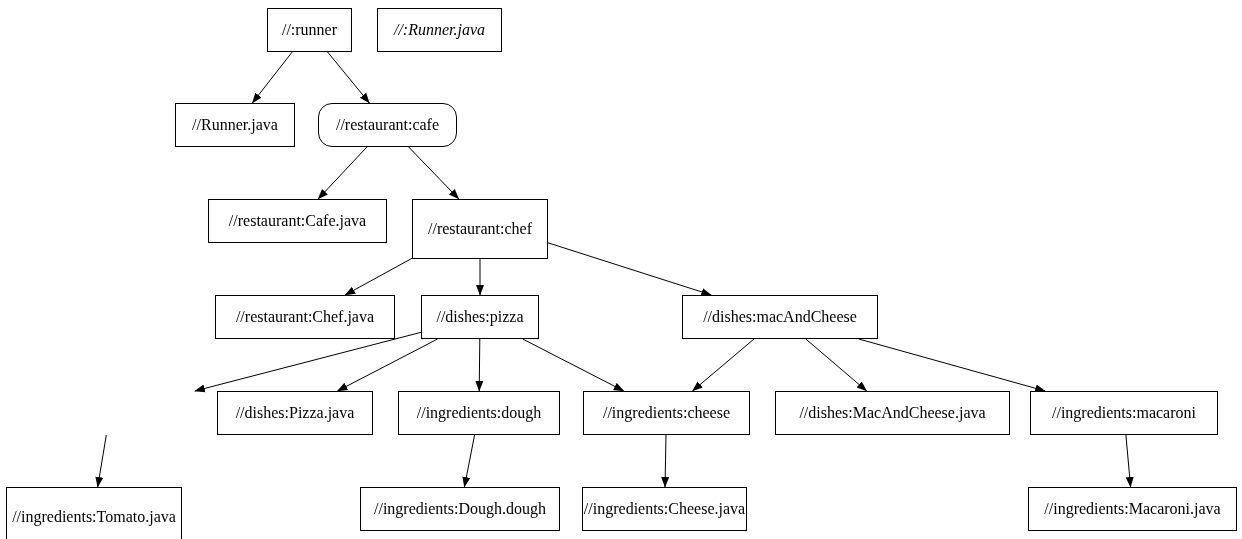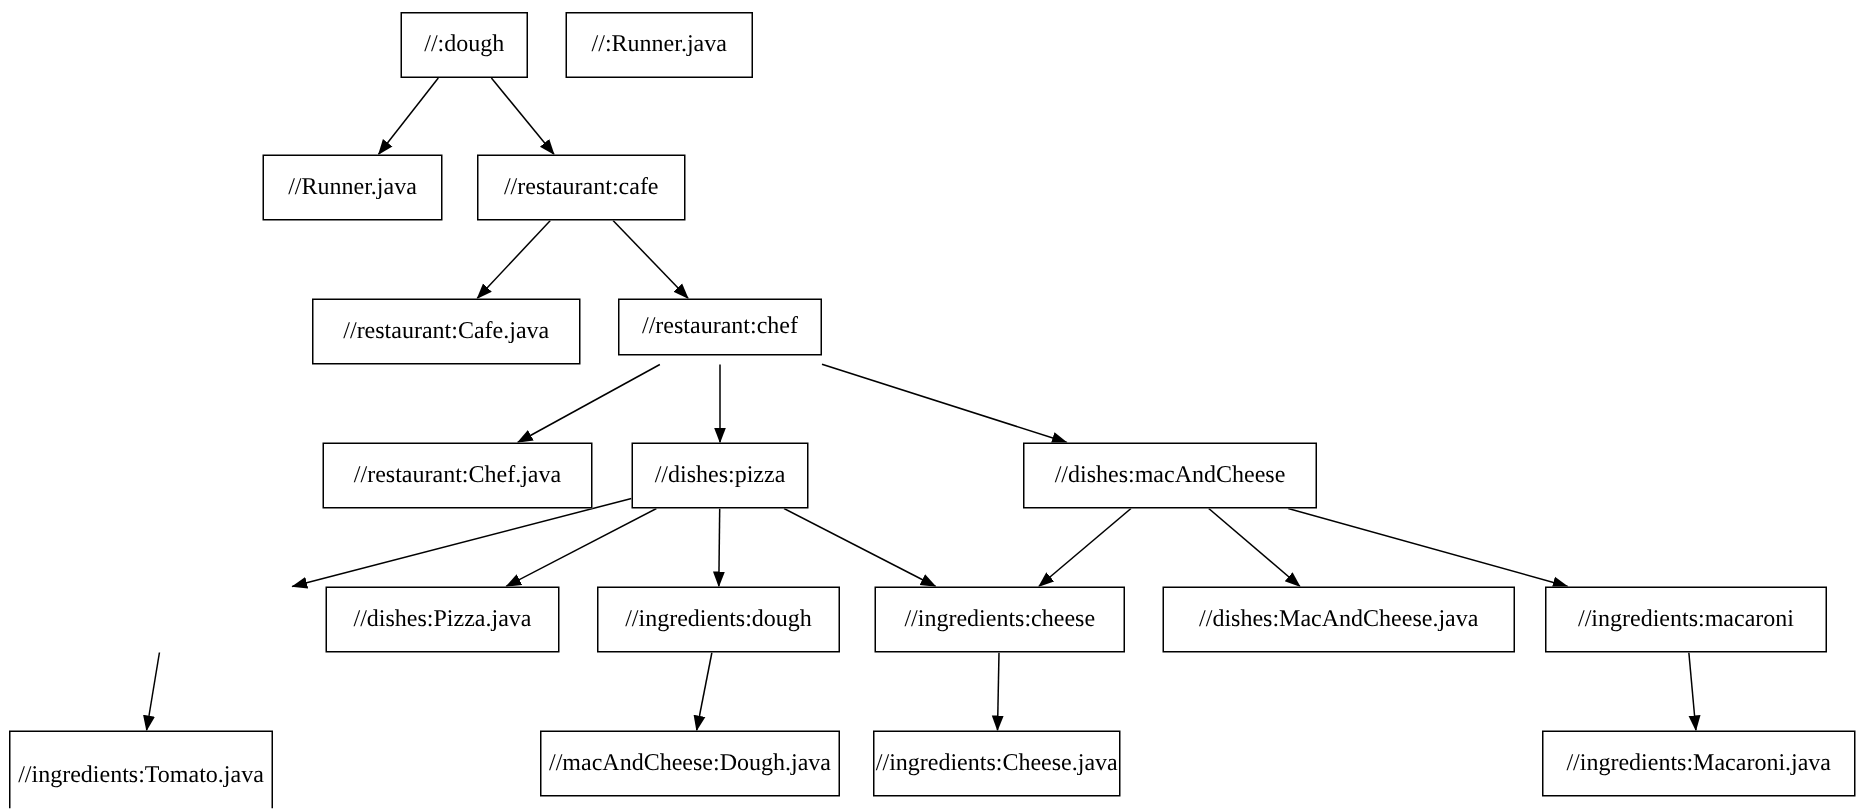--- a/index.html
+++ b/index.html
@@ -57,37 +57,37 @@
       <line x1="522.7" y1="339.0" x2="623.8" y2="391.0" marker-end="url(#arrowhead)"></line>
       <line x1="754.0" y1="339.0" x2="692.5" y2="391.0" marker-end="url(#arrowhead)"></line>
       <line x1="805.8" y1="339.0" x2="866.7" y2="391.0" marker-end="url(#arrowhead)"></line>
       <line x1="858.8" y1="339.0" x2="1045.2" y2="391.0" marker-end="url(#arrowhead)"></line>
       <line x1="106.3" y1="435.0" x2="97.7" y2="487.0" marker-end="url(#arrowhead)"></line>
       <line x1="474.6" y1="435.0" x2="464.4" y2="487.0" marker-end="url(#arrowhead)"></line>
       <line x1="666.0" y1="435.0" x2="665.0" y2="487.0" marker-end="url(#arrowhead)"></line>
       <line x1="1125.9" y1="435.0" x2="1130.6" y2="487.0" marker-end="url(#arrowhead)"></line>
     </svg>
 
-  <div class="node" style="left:267px;  top:8px;   width:85px;  height:44px;">//:dough</div>
-  <div class="node" style="left:377px;  top:8px;   width:125px; height:44px;">//:Runner.java</div>
+  <div class="node" style="left:267px;  top:8px;   width:85px;  height:44px;">//:runner</div>
+  <div class="node" style="left:377px;  top:8px;   width:125px; height:44px;font-style:italic;">//:Runner.java</div>
 
   <div class="node" style="left:175px;  top:103px; width:120px; height:44px;">//Runner.java</div>
-  <div class="node" style="left:318px;  top:103px; width:139px; height:44px;">//restaurant:cafe</div>
+  <div class="node" style="left:318px;  top:103px; width:139px; height:44px;border-radius:14px;">//restaurant:cafe</div>
 
   <div class="node" style="left:208px;  top:199px; width:179px; height:44px;">//restaurant:Cafe.java</div>
-  <div class="node" style="left:412px;  top:199px; width:136px; height:38px;">//restaurant:chef</div>
+  <div class="node" style="left:412px;  top:199px; width:136px; height:60px;">//restaurant:chef</div>
 
   <div class="node" style="left:215px;  top:295px; width:180px; height:44px;">//restaurant:Chef.java</div>
   <div class="node" style="left:421px;  top:295px; width:118px; height:44px;">//dishes:pizza</div>
   <div class="node" style="left:682px;  top:295px; width:196px; height:44px;">//dishes:macAndCheese</div>
 
   <div class="node" style="left:217px;  top:391px; width:156px; height:44px;">//dishes:Pizza.java</div>
   <div class="node" style="left:398px;  top:391px; width:162px; height:44px;">//ingredients:dough</div>
   <div class="node" style="left:583px;  top:391px; width:167px; height:44px;">//ingredients:cheese</div>
   <div class="node" style="left:775px;  top:391px; width:235px; height:44px;text-align:center;">//dishes:MacAndCheese.java</div>
   <div class="node" style="left:1030px; top:391px; width:188px; height:44px;">//ingredients:macaroni</div>
 
   <div class="node" style="left:6px;    top:487px; width:176px; height:60px;">//ingredients:Tomato.java</div>
-  <div class="node" style="left:360px;  top:487px; width:200px; height:44px;">//macAndCheese:Dough.java</div>
+  <div class="node" style="left:360px;  top:487px; width:200px; height:44px;">//ingredients:Dough.dough</div>
   <div class="node" style="left:582px;  top:487px; width:165px; height:44px;text-align:center;">//ingredients:Cheese.java</div>
   <div class="node" style="left:1028px; top:487px; width:209px; height:44px;">//ingredients:Macaroni.java</div>
 
 </div>
 
 </body></html>

